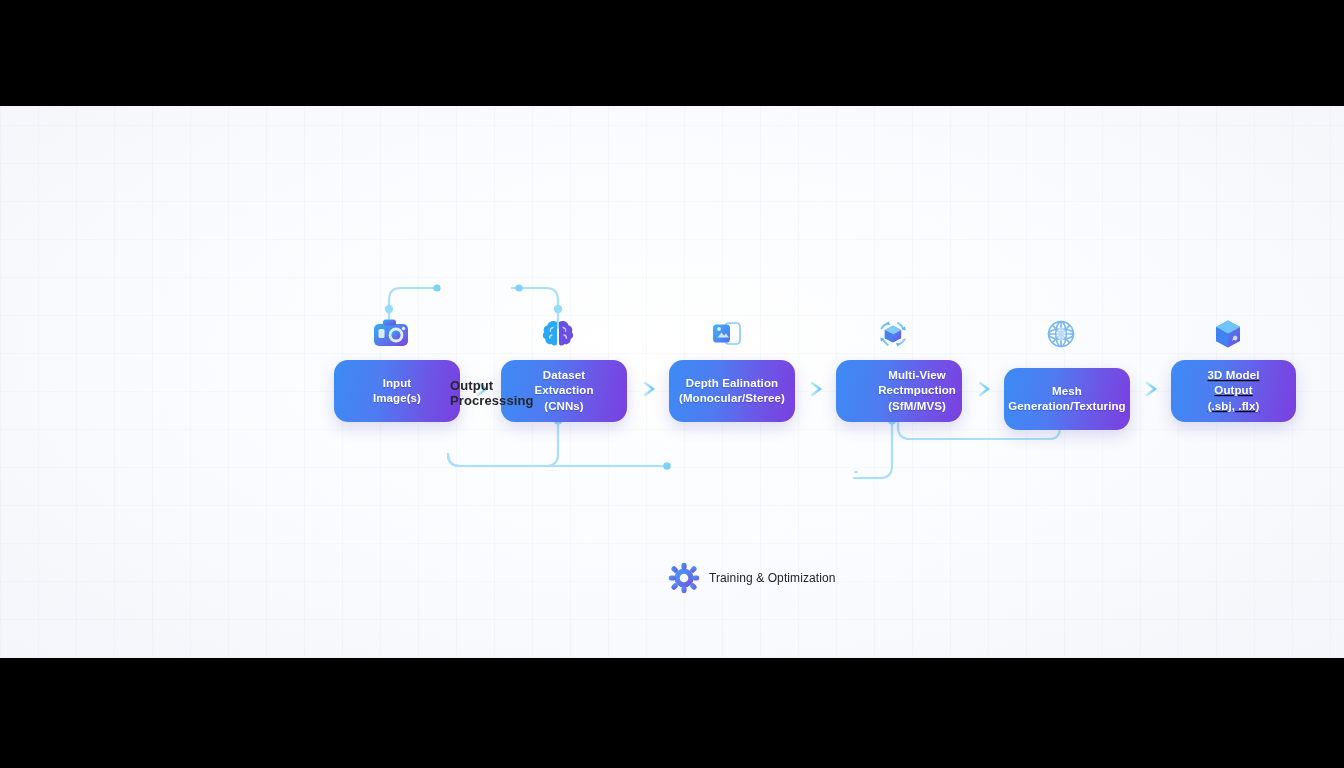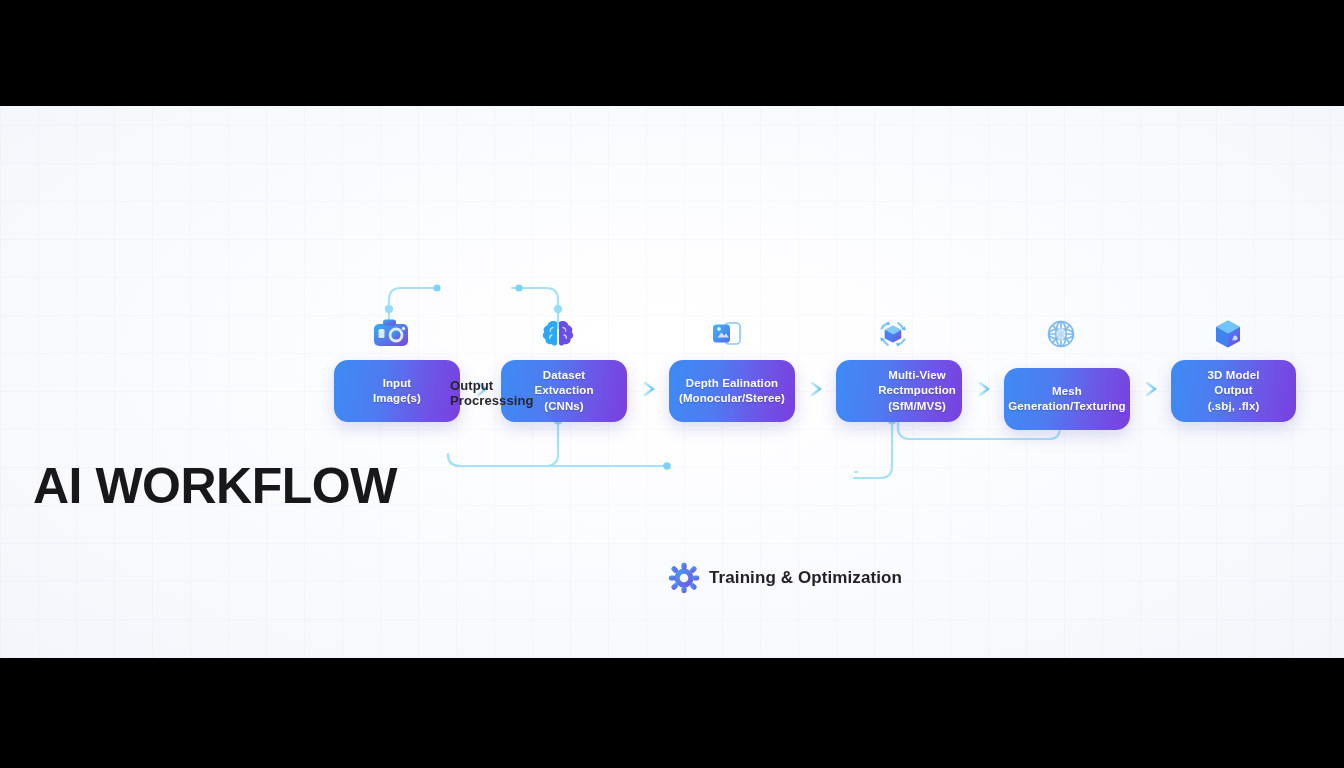--- a/index.html
+++ b/index.html
@@ -69,21 +69,21 @@
     font-size:13px;font-weight:700;color:#26262b;line-height:1.15;
     white-space:pre-line;letter-spacing:.1px;
   }
 
   
   .fb{
     position:absolute;z-index:12;left:668px;top:456px;
     display:flex;align-items:center;gap:9px;
   }
   .fb .gear{width:32px;height:32px;display:block;}
-  .fb .fbtxt{font-size:17px;font-weight:700;color:#222228;letter-spacing:.1px;white-space:nowrap;}
+  .fb .fbtxt{font-size:12px;font-weight:400;color:#222228;letter-spacing:.1px;white-space:nowrap;}
 </style>
 </head>
 <body>
 
 <div id="stage">
 
   <div class="band">
 
     <svg class="wires" viewBox="0 0 1344 552">
       <defs>
@@ -129,21 +129,20 @@
         <path d="M898 312 v12"></path>
       </g>
       <circle cx="1060" cy="314" r="4.6" fill="#8ed8f8"></circle>
 
       <g stroke="#a8e0fa" stroke-width="2.2" fill="none" stroke-linecap="round">
         <path d="M857 366 h-2"></path>
       </g>
     </svg>
 
     <div class="title-wrap">
-      <div class="title">AI WORKFLOW</div>
     </div>
 
     <div class="loop-label">Output
 Procresssing</div>
 
     <div class="fb">
       <svg class="gear" viewBox="0 0 32 32">
         <defs>
           <linearGradient id="gg" x1="0" y1="0" x2="1" y2="1">
             <stop offset="0%" stop-color="#39a9f5"></stop>
@@ -289,21 +288,21 @@
 <stop offset="0%" stop-color="#35a9f6"></stop>
                   <stop offset="100%" stop-color="#6a4ae6"></stop>
                 </linearGradient>
               </defs>
     <path d="M22 7.5l12 6.6v13.8L22 34.5 10 27.9V14.1z" fill="url(#ic6)"></path>
     <path d="M22 7.5l12 6.6L22 20.7 10 14.1z" fill="#6fc4fa"></path>
     <path d="M22 20.7v13.8L10 27.9V14.1z" fill="#3f83f2"></path>
     <path d="M27.6 23.2a2.4 2.4 0 1 1-.1 3.6l-1.6 1.1 1.7-4.7z" fill="#dcefff" opacity=".85"></path>
             </svg>
           </div>
-          <div class="chip" style="width: 113px; height: 50px;">
+          <div class="chip" style="width: 113px; height: 50px; text-decoration: underline;">
             <div class="lbl">3D Model
 Output
 (.sbj, .flx)</div>
           </div>
         </div>
       </div>
 
   </div>
 
   <div class="bar top"></div>

